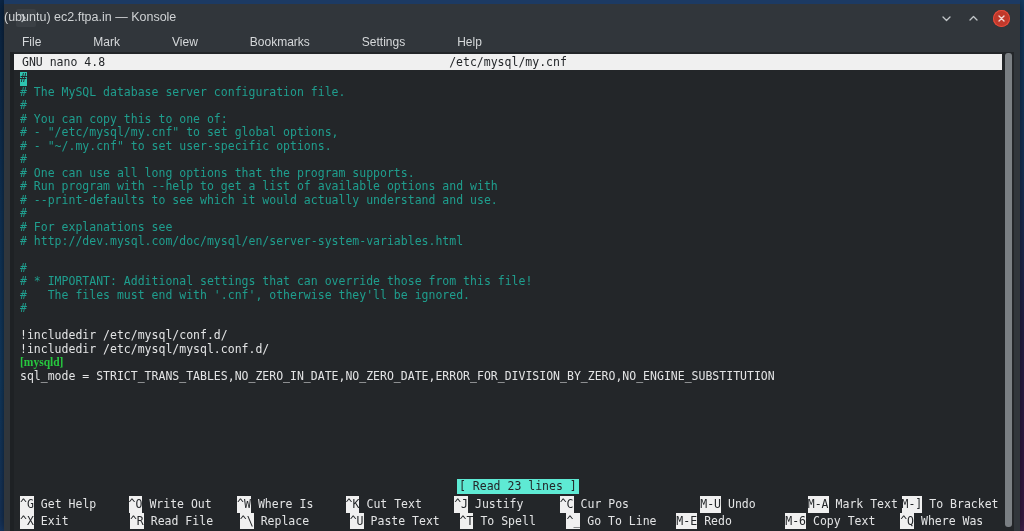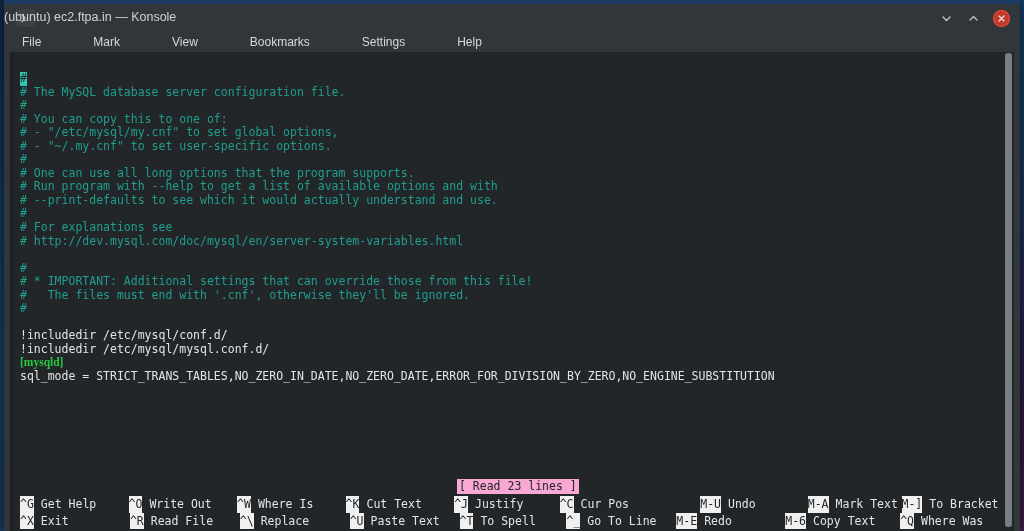--- a/index.html
+++ b/index.html
@@ -197,21 +197,21 @@
     background: #2ec4b0;
     color: #232629;
     width: 7px;
   }
 
   
   #status-msg {
     position: absolute;
     left: 447px;
     top: 427px;
-    background: #f9a8d4;
+    background: #5eead4;
     color: #232629;
     font-size: 11.5px;
     line-height: 15px;
     padding: 0 2px;
     white-space: pre;
   }
 
   
   #footer {
     position: absolute;
@@ -303,20 +303,24 @@
     <div class="menu-item">View</div>
     <div class="menu-item">Bookmarks</div>
     <div class="menu-item">Settings</div>
     <div class="menu-item">Help</div>
   </div>
 
   <div id="terminal">
 
     <div class="term-gutter"></div>
 
+    <div class="nano-header">
+      <span class="hdr-version">GNU nano 4.8</span>
+      <span class="hdr-file">/etc/mysql/my.cnf</span>
+    </div>
 
     <div id="editor"><div class="eline"><span class="cursor-block">#</span></div><div class="eline"><span class="c-comment"># The MySQL database server configuration file.</span></div><div class="eline"><span class="c-comment">#</span></div><div class="eline"><span class="c-comment"># You can copy this to one of:</span></div><div class="eline"><span class="c-comment"># - "/etc/mysql/my.cnf" to set global options,</span></div><div class="eline"><span class="c-comment"># - "~/.my.cnf" to set user-specific options.</span></div><div class="eline"><span class="c-comment">#</span></div><div class="eline"><span class="c-comment"># One can use all long options that the program supports.</span></div><div class="eline"><span class="c-comment"># Run program with --help to get a list of available options and with</span></div><div class="eline"><span class="c-comment"># --print-defaults to see which it would actually understand and use.</span></div><div class="eline"><span class="c-comment">#</span></div><div class="eline"><span class="c-comment"># For explanations see</span></div><div class="eline"><span class="c-comment"># http://dev.mysql.com/doc/mysql/en/server-system-variables.html</span></div><div class="eline"><span class="c-plain">&nbsp;</span></div><div class="eline"><span class="c-comment">#</span></div><div class="eline"><span class="c-comment"># * IMPORTANT: Additional settings that can override those from this file!</span></div><div class="eline"><span class="c-comment">#   The files must end with '.cnf', otherwise they'll be ignored.</span></div><div class="eline"><span class="c-comment">#</span></div><div class="eline"><span class="c-plain">&nbsp;</span></div><div class="eline"><span class="c-plain">!includedir /etc/mysql/conf.d/</span></div><div class="eline"><span class="c-plain">!includedir /etc/mysql/mysql.conf.d/</span></div><div class="eline"><span class="c-section">[mysqld]</span></div><div class="eline"><span class="c-plain">sql_mode = STRICT_TRANS_TABLES,NO_ZERO_IN_DATE,NO_ZERO_DATE,ERROR_FOR_DIVISION_BY_ZERO,NO_ENGINE_SUBSTITUTION</span></div></div>
 
     <div id="status-msg">[ Read 23 lines ]</div>
 
     <div id="footer">
       <div class="fkey-row">
           <div class="fkey" style="width: 110px;"><span class="key">^G</span><span class="lbl">Get Help</span></div>
           <div class="fkey" style="width: 110px;"><span class="key">^O</span><span class="lbl">Write Out</span></div>
           <div class="fkey" style="width: 110px;"><span class="key">^W</span><span class="lbl">Where Is</span></div>

